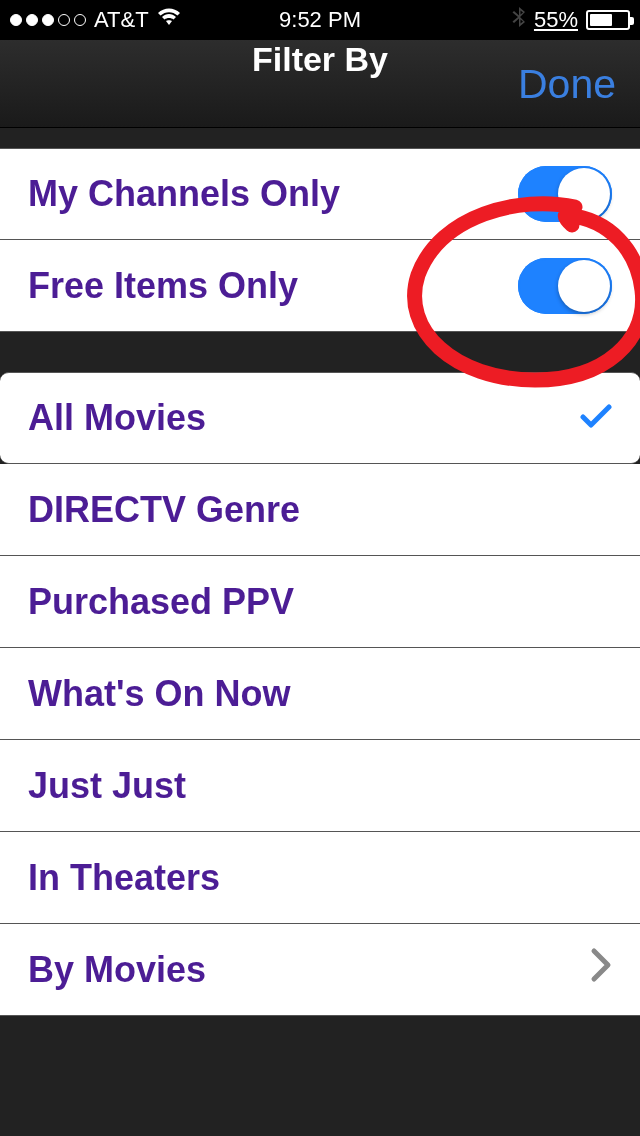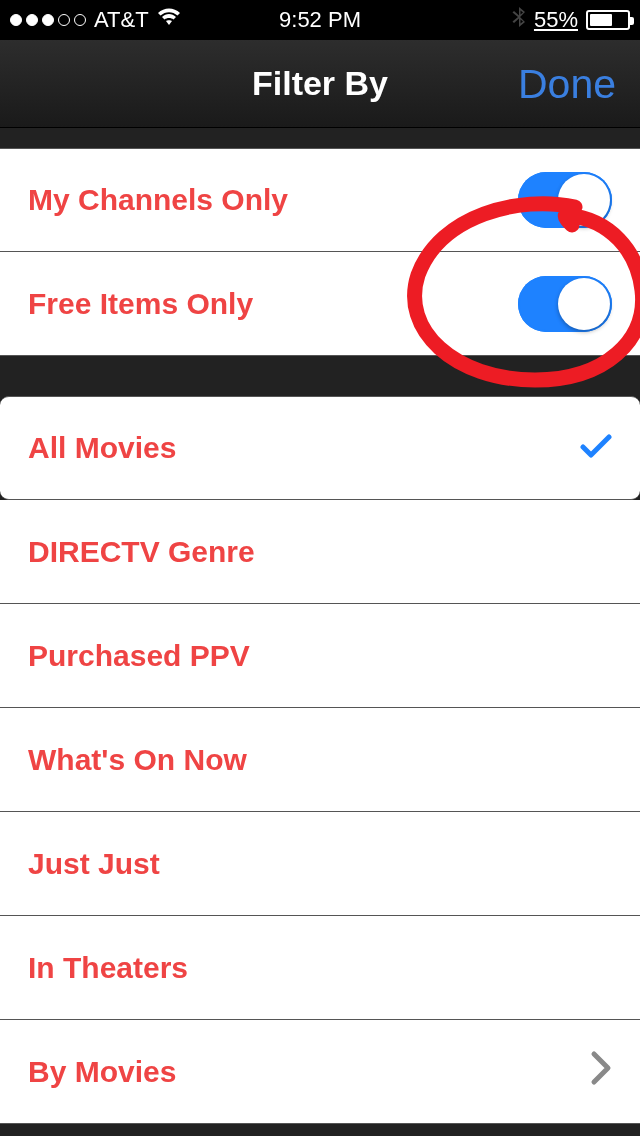--- a/index.html
+++ b/index.html
@@ -31,45 +31,44 @@
   }
   .battery:after {
     content: ""; position: absolute; right: -6px; top: 5px; width: 4px; height: 8px; background: #fff; border-radius: 0 2px 2px 0;
   }
   .battery .level { position: absolute; left: 2px; top: 2px; bottom: 2px; background: #fff; border-radius: 1px; }
   
   .header {
     height: 88px;
     background: linear-gradient(#2d2d2d, #1a1a1a);
     display: flex;
-    align-items: center;
     justify-content: center;
     position: relative;
     border-bottom: 1px solid #000;
   }
   .header-title {
     color: #fff; font-size: 34px; font-weight: 700;
   }
   .header-done {
     position: absolute; right: 24px; top: 50%; transform: translateY(-50%);
     color: #3a7fe0; font-size: 41px; font-weight: 400;
   }
   
   .gap { height: 20px; background: #222; }
   .gap2 { height: 40px; background: #222; }
   
   .row {
-    height: 104px;
+    height: 92px;
     background: #fff;
     display: flex;
     align-items: center;
     padding: 0 28px;
-    font-size: 30px;
+    font-size: 36px;
     font-weight: 700;
-    color: #ef4444;
+    color: #4c1d95;
     border-bottom: 1px solid #555;
     position: relative;
   }
   .row .label { flex: 1; }
   .row .check { color: #1e82ff; font-size: 36px; font-weight: 700; }
   .row .chevron { color: #888; }
   
   .toggle {
     width: 94px; height: 56px; border-radius: 28px; background: #1e82ff; position: relative;
     box-shadow: inset 0 0 0 2px #1e82ff;

